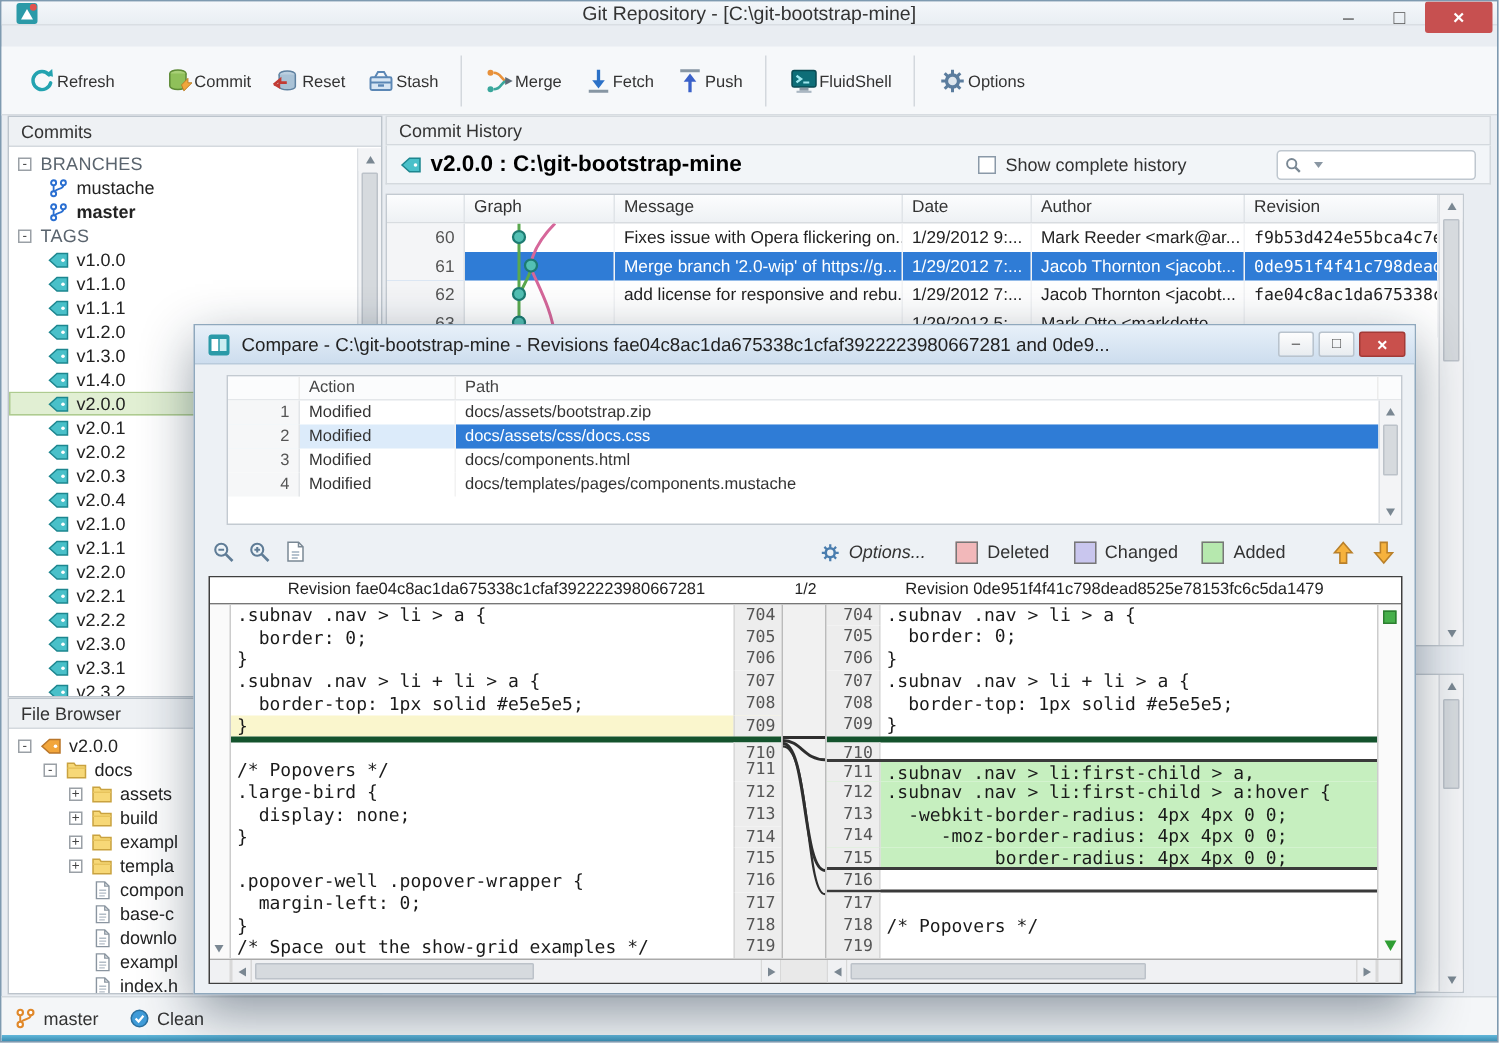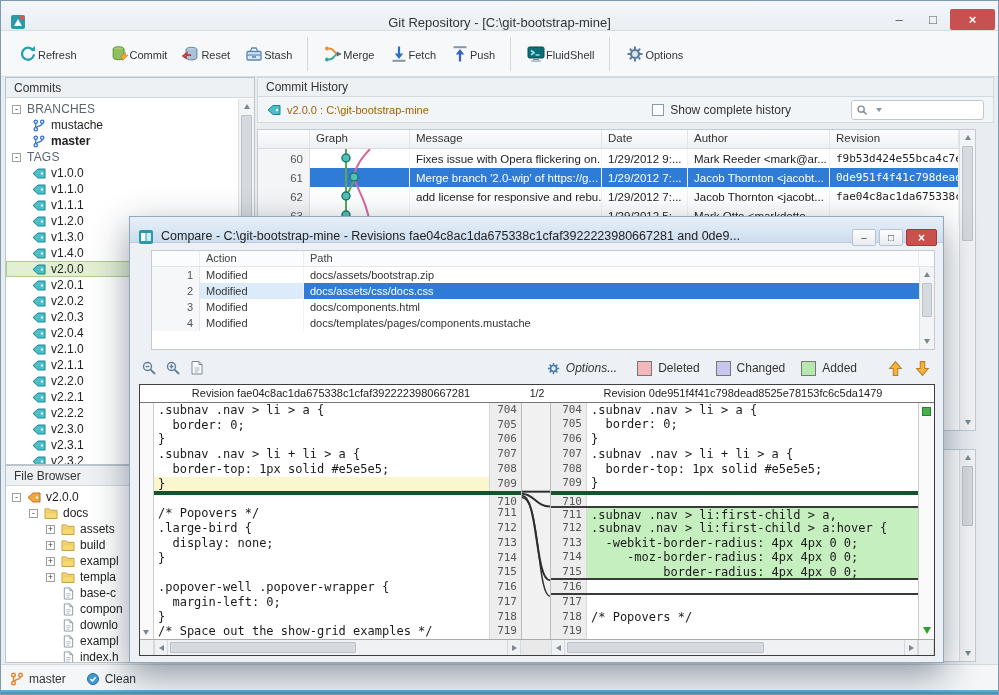--- a/index.html
+++ b/index.html
@@ -1,23 +1,23 @@
 <!DOCTYPE html>
 <html><head>
 <meta charset="utf-8">
 <style>
   * { margin:0; padding:0; box-sizing:border-box; }
   body { font-family:"Liberation Sans", sans-serif; background:#c9d2da; }
   .window { position:relative; width:999px; height:695px; background:#e9edf2;
             border:1px solid #7e9ab0; overflow:hidden; font-family:"Liberation Sans",sans-serif; }
 
   
-  .titlebar { position:absolute; top:0; left:0; right:0; height:30px;
+  .titlebar { position:absolute; top:0; left:0; right:0; height:16px;
               background:linear-gradient(#f4f7fa,#e9eef3); border-bottom:1px solid #d9dee3;
-              display:flex; align-items:flex-end; }
+              display:flex; align-items:flex-start; }
   .app-icon { width:16px; height:16px; margin-left:9px; z-index:2; }
   .app-icon svg { width:100%; height:100%; display:block; }
   .titlebar .title { position:absolute; left:0; right:0; text-align:center; font-size:13px; color:#333; }
   .win-buttons { margin-left:auto; display:flex; align-items:center; z-index:2; margin-right:3px; }
   .win-btn { width:34px; height:21px; display:flex; align-items:center; justify-content:center;
              font-size:13px; color:#555; }
   .win-btn.close { width:45px; background:#c75050; color:#fff; border-radius:2px; font-weight:bold; }
 
   
   .toolbar { position:absolute; top:30px; left:0; right:0; height:46px; background:#f6f8fa;
@@ -62,21 +62,21 @@
   .tri.down { border-left:3.5px solid transparent; border-right:3.5px solid transparent; border-top:5px solid #7a8792; }
   .tri.left { border-top:3.5px solid transparent; border-bottom:3.5px solid transparent; border-right:5px solid #7a8792; }
   .tri.right{ border-top:3.5px solid transparent; border-bottom:3.5px solid transparent; border-left:5px solid #7a8792; }
 
   
   .history-panel { position:absolute; left:256px; top:76px; right:4px; bottom:32px; background:#e9edf2; }
   .history-panel .panel-header { border:1px solid #d4d9de; }
   .scope-bar { position:absolute; top:20px; left:0; right:0; height:26px; background:#f2f5f8;
                border:1px solid #d4d9de; border-top:none; display:flex; align-items:center; padding:0 9px; }
   .scope-bar .icn { width:14px; height:12px; margin-right:6px; flex:none; }
-  .scope-text { font-size:11px; font-weight:normal; color:#a16207; white-space:nowrap; }
+  .scope-text { font-size:15px; font-weight:bold; color:#000000; white-space:nowrap; }
   .chk-group { margin-left:auto; margin-right:60px; display:flex; align-items:center; }
   .checkbox { width:12px; height:12px; border:1px solid #8a99a8; background:#fff; margin-right:6px; flex:none; }
   .chk-label { font-size:12px; color:#333; white-space:nowrap; }
   .search-box { width:133px; height:20px; border:1px solid #bfc7cf; border-radius:3px; background:#fff;
                 display:flex; align-items:center; padding:0 4px; flex:none; }
   .search-box .icn { width:12px; height:12px; flex:none; }
   .chev { width:0; height:0; border-left:3px solid transparent; border-right:3px solid transparent;
           border-top:4px solid #8a97a3; margin-left:2px; flex:none; }
   .search-box input { border:none; outline:none; flex:1; min-width:0; font-size:11px;
                       font-family:"Liberation Sans",sans-serif; background:transparent; }
@@ -109,21 +109,21 @@
                font-size:12px; color:#333; }
   .status-item { display:flex; align-items:center; margin-right:20px; }
   .status-item .icn { width:14px; height:14px; margin-right:5px; }
   .bottom-accent { position:absolute; left:0; right:0; bottom:0; height:4px;
                    background:linear-gradient(#62b7da,#3c8fb4); }
 
   
   .dialog { position:absolute; left:128px; top:215px; width:815px; height:447px; background:#edf1f5;
             border:1px solid #8fa8bd; box-shadow:0 12px 34px rgba(15,35,55,.45); z-index:50; }
   .dtitle { height:26px; background:linear-gradient(#e7f0f9,#cdddee); border-bottom:1px solid #b9cbdc;
-            display:flex; align-items:flex-start; padding:12px 6px; }
+            display:flex; align-items:center; padding:0 6px; }
   .dtitle .app-icon { margin-left:2px; }
   .dtitle .dtext { margin-left:7px; font-size:12.5px; color:#222; white-space:nowrap; overflow:hidden; flex:1; }
   .dwin-buttons { display:flex; align-items:center; gap:3px; margin-left:8px; }
   .dbtn { width:24px; height:17px; display:flex; align-items:center; justify-content:center; font-size:10px;
           color:#444; background:linear-gradient(#fdfdfd,#e8ecf0); border:1px solid #b9c3cd; border-radius:2px; }
   .dbtn.close { width:31px; background:#c9504c; border-color:#a23a37; color:#fff; font-weight:bold; font-size:12px; }
 
   .flist { position:absolute; left:9px; right:8px; top:33px; height:100px; background:#fff;
            border:1px solid #c3cad1; overflow:hidden;margin-left:12px; }
   .flheader { display:grid; grid-template-columns:48px 104px 1fr; height:16px; font-size:11px; color:#444;
@@ -607,32 +607,32 @@
         </div>
         <div class="tree-row" style="padding-left: 40px;">
           <span class="exp-spacer"></span>
           <span class="icn">
             <svg viewBox="0 0 12 14">
               <path d="M2 1h6l3 3v9H2z" fill="#fff" stroke="#8a95a0"></path>
               <path d="M8 1v3h3" fill="none" stroke="#8a95a0"></path>
               <path d="M4 7h5M4 9h5M4 11h4" stroke="#b2bcc6" stroke-width="0.9"></path>
             </svg>
           </span>
-          <span>base-c</span>
+          <span>compon</span>
         </div>
         <div class="tree-row" style="padding-left: 40px;">
           <span class="exp-spacer"></span>
           <span class="icn">
             <svg viewBox="0 0 12 14">
               <path d="M2 1h6l3 3v9H2z" fill="#fff" stroke="#8a95a0"></path>
               <path d="M8 1v3h3" fill="none" stroke="#8a95a0"></path>
               <path d="M4 7h5M4 9h5M4 11h4" stroke="#b2bcc6" stroke-width="0.9"></path>
             </svg>
           </span>
-          <span>compon</span>
+          <span>base-c</span>
         </div>
         <div class="tree-row" style="padding-left: 40px;">
           <span class="exp-spacer"></span>
           <span class="icn">
             <svg viewBox="0 0 12 14">
               <path d="M2 1h6l3 3v9H2z" fill="#fff" stroke="#8a95a0"></path>
               <path d="M8 1v3h3" fill="none" stroke="#8a95a0"></path>
               <path d="M4 7h5M4 9h5M4 11h4" stroke="#b2bcc6" stroke-width="0.9"></path>
             </svg>
           </span>

